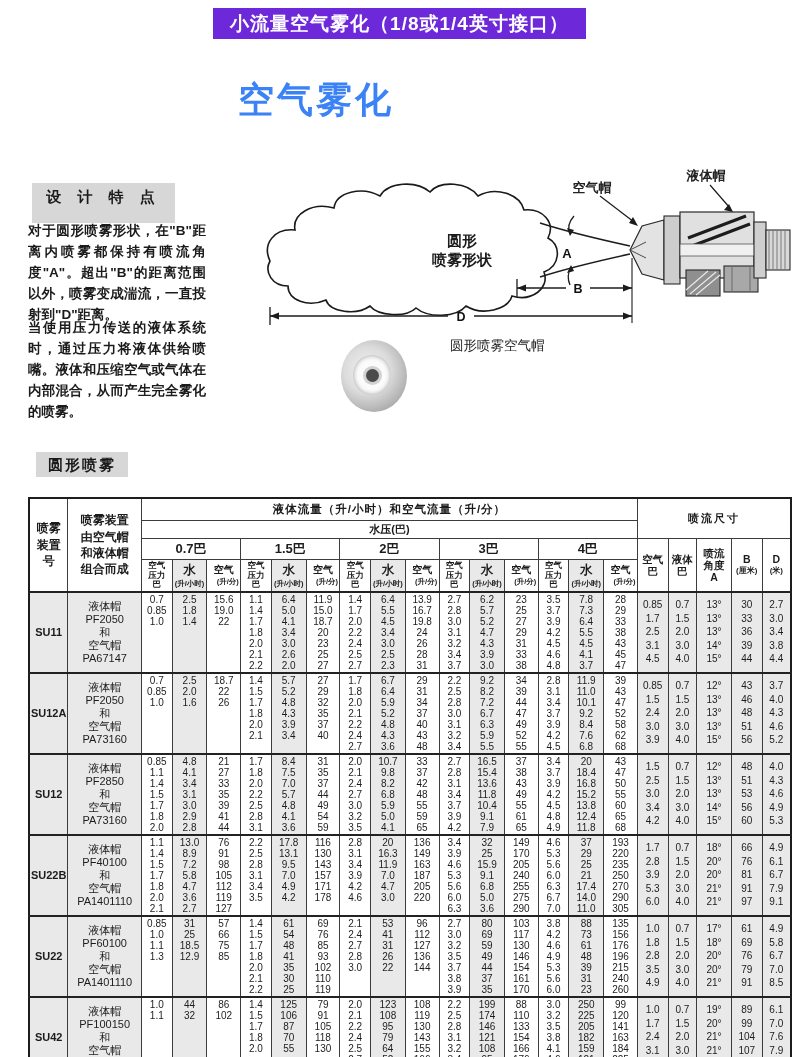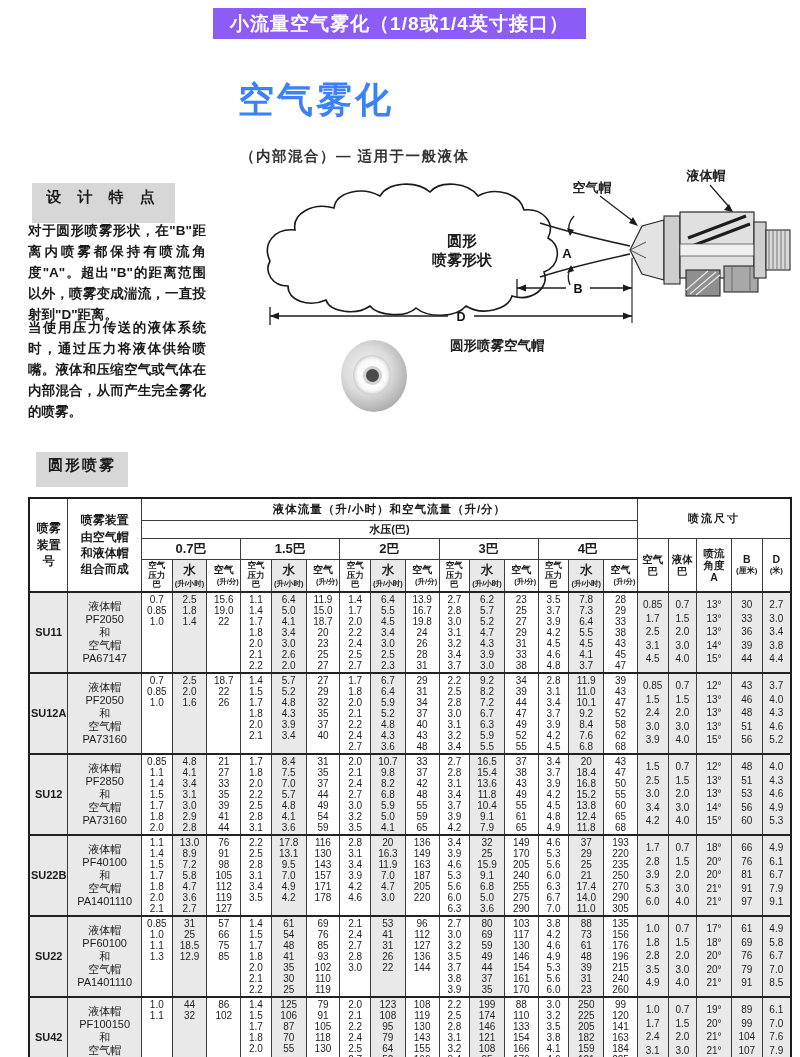--- a/index.html
+++ b/index.html
@@ -1,37 +1,37 @@
 <!DOCTYPE html>
 <html><head>
 <meta charset="utf-8">
 <style>
   html,body{margin:0;padding:0;background:#fff;}
   .page{position:relative;width:800px;height:1057px;background:#fff;overflow:hidden;
         font-family:"Liberation Sans",sans-serif;color:#1c1c1c;}
   .abs{position:absolute;}
-  .banner{left:213px;top:8px;width:373px;height:31px;background:#8b5cf6;color:#fff;
+  .banner{left:213px;top:8px;width:373px;height:31px;background:#6d28d9;color:#fff;
           font-size:19px;font-weight:bold;text-align:center;line-height:32px;letter-spacing:1px;}
   .title-main{left:238px;top:76px;font-size:36px;font-weight:bold;letter-spacing:3px;color:#3b82f6;}
   .title-sub1{left:240px;top:120px;font-size:21px;font-weight:600;letter-spacing:4px;color:#333;}
   .title-sub2{left:240px;top:147px;font-size:14.5px;font-weight:600;letter-spacing:1.5px;color:#333;}
   .gray-box{background:#d7d7d7;text-align:center;font-weight:bold;color:#1a1a1a;}
   .design-box{left:32px;top:183px;width:143px;height:40px;font-size:15px;letter-spacing:6px;line-height:27px;}
-  .round-box{left:36px;top:452px;width:92px;height:35px;font-size:15px;letter-spacing:2px;line-height:25px;}
+  .round-box{left:36px;top:452px;width:92px;height:25px;font-size:15px;letter-spacing:2px;line-height:25px;}
   .para{left:28px;width:178px;font-size:13.5px;font-weight:700;line-height:1.56;text-align:justify;color:#1b1b1b;}
   .para1{top:220px;} .para2{top:317px;}
   .diagram{left:240px;top:166px;}
   .cap-photo{left:341px;top:340px;width:66px;height:72px;border-radius:50%;
      background:radial-gradient(circle at 40% 42%, #f2f2f2 0%, #dcdcdc 40%, #a9a9a9 78%, #cecece 100%);}
   .cap-photo .inner{position:absolute;left:12px;top:15px;width:38px;height:40px;border-radius:50%;
      background:#fbfbfb;box-shadow:inset 0 0 5px #9a9a9a;}
   .cap-photo .hole{position:absolute;left:25px;top:29px;width:13px;height:13px;border-radius:50%;
      background:#4b4b4b;box-shadow:0 0 0 3px #d2d2d2;}
   .note{left:450px;top:337px;width:292px;}
-  .note-title{font-size:13.5px;font-weight:bold;color:#222;margin-bottom:8px;}
+  .note-title{font-size:13.5px;font-weight:normal;color:#222;margin-bottom:8px;}
   .note-body{font-size:13px;font-weight:500;line-height:1.55;color:#2a2a2a;}
   .table-holder{left:28px;top:497px;width:764px;}
   table.spec{border-collapse:collapse;table-layout:fixed;width:764px;border:2px solid #1d1d1d;
      font-family:"Liberation Sans",sans-serif;}
   table.spec th,table.spec td{border:1px solid #3c3c3c;padding:1px 0;text-align:center;}
   table.spec th span{display:block;}
   th.devno,th.devcombo{font-size:12px;font-weight:bold;line-height:1.35;}
   th.flow .mn{font-size:11.5px;font-weight:bold;letter-spacing:1px;padding:2px 0;}
   th.wp{border-bottom:none;} th.wp .mn{font-size:11px;font-weight:bold;}
   th.grp{border-top:none;} th.grp .mn{font-size:13px;font-weight:bold;}
@@ -50,21 +50,20 @@
   svg text{font-family:"Liberation Sans",sans-serif;}
 </style>
 </head>
 <body>
 
 <div class="page">
 
   <div class="abs banner">小流量空气雾化（1/8或1/4英寸接口）</div>
 
   <div class="abs title-main">空气雾化</div>
-  <div class="abs title-sub2">（内部混合）— 适用于一般液体</div>
 
   <div class="abs gray-box design-box">设 计 特 点</div>
   <div class="abs para para1">对于圆形喷雾形状，在"B"距离内喷雾都保持有喷流角度"A"。超出"B"的距离范围以外，喷雾变成湍流，一直投射到"D"距离。</div>
   <div class="abs para para2">当使用压力传送的液体系统时，通过压力将液体供给喷嘴。液体和压缩空气或气体在内部混合，从而产生完全雾化的喷雾。</div>
 
   <svg class="abs diagram" width="560" height="166" viewBox="0 0 560 166">
 
     <path fill="#ffffff" stroke="#1a1a1a" stroke-width="1.6" d="M30,95 C22,78 34,62 55,64 C52,48 72,36 94,42 C96,26 122,20 140,30 C148,16 176,14 190,26
          C200,14 228,16 238,30 C256,20 280,28 284,44 C302,42 316,56 308,72 C322,80 320,100 304,106
          C310,122 292,136 272,130 C268,144 242,150 226,140 C216,152 188,152 176,142 C166,152 138,150 130,140

